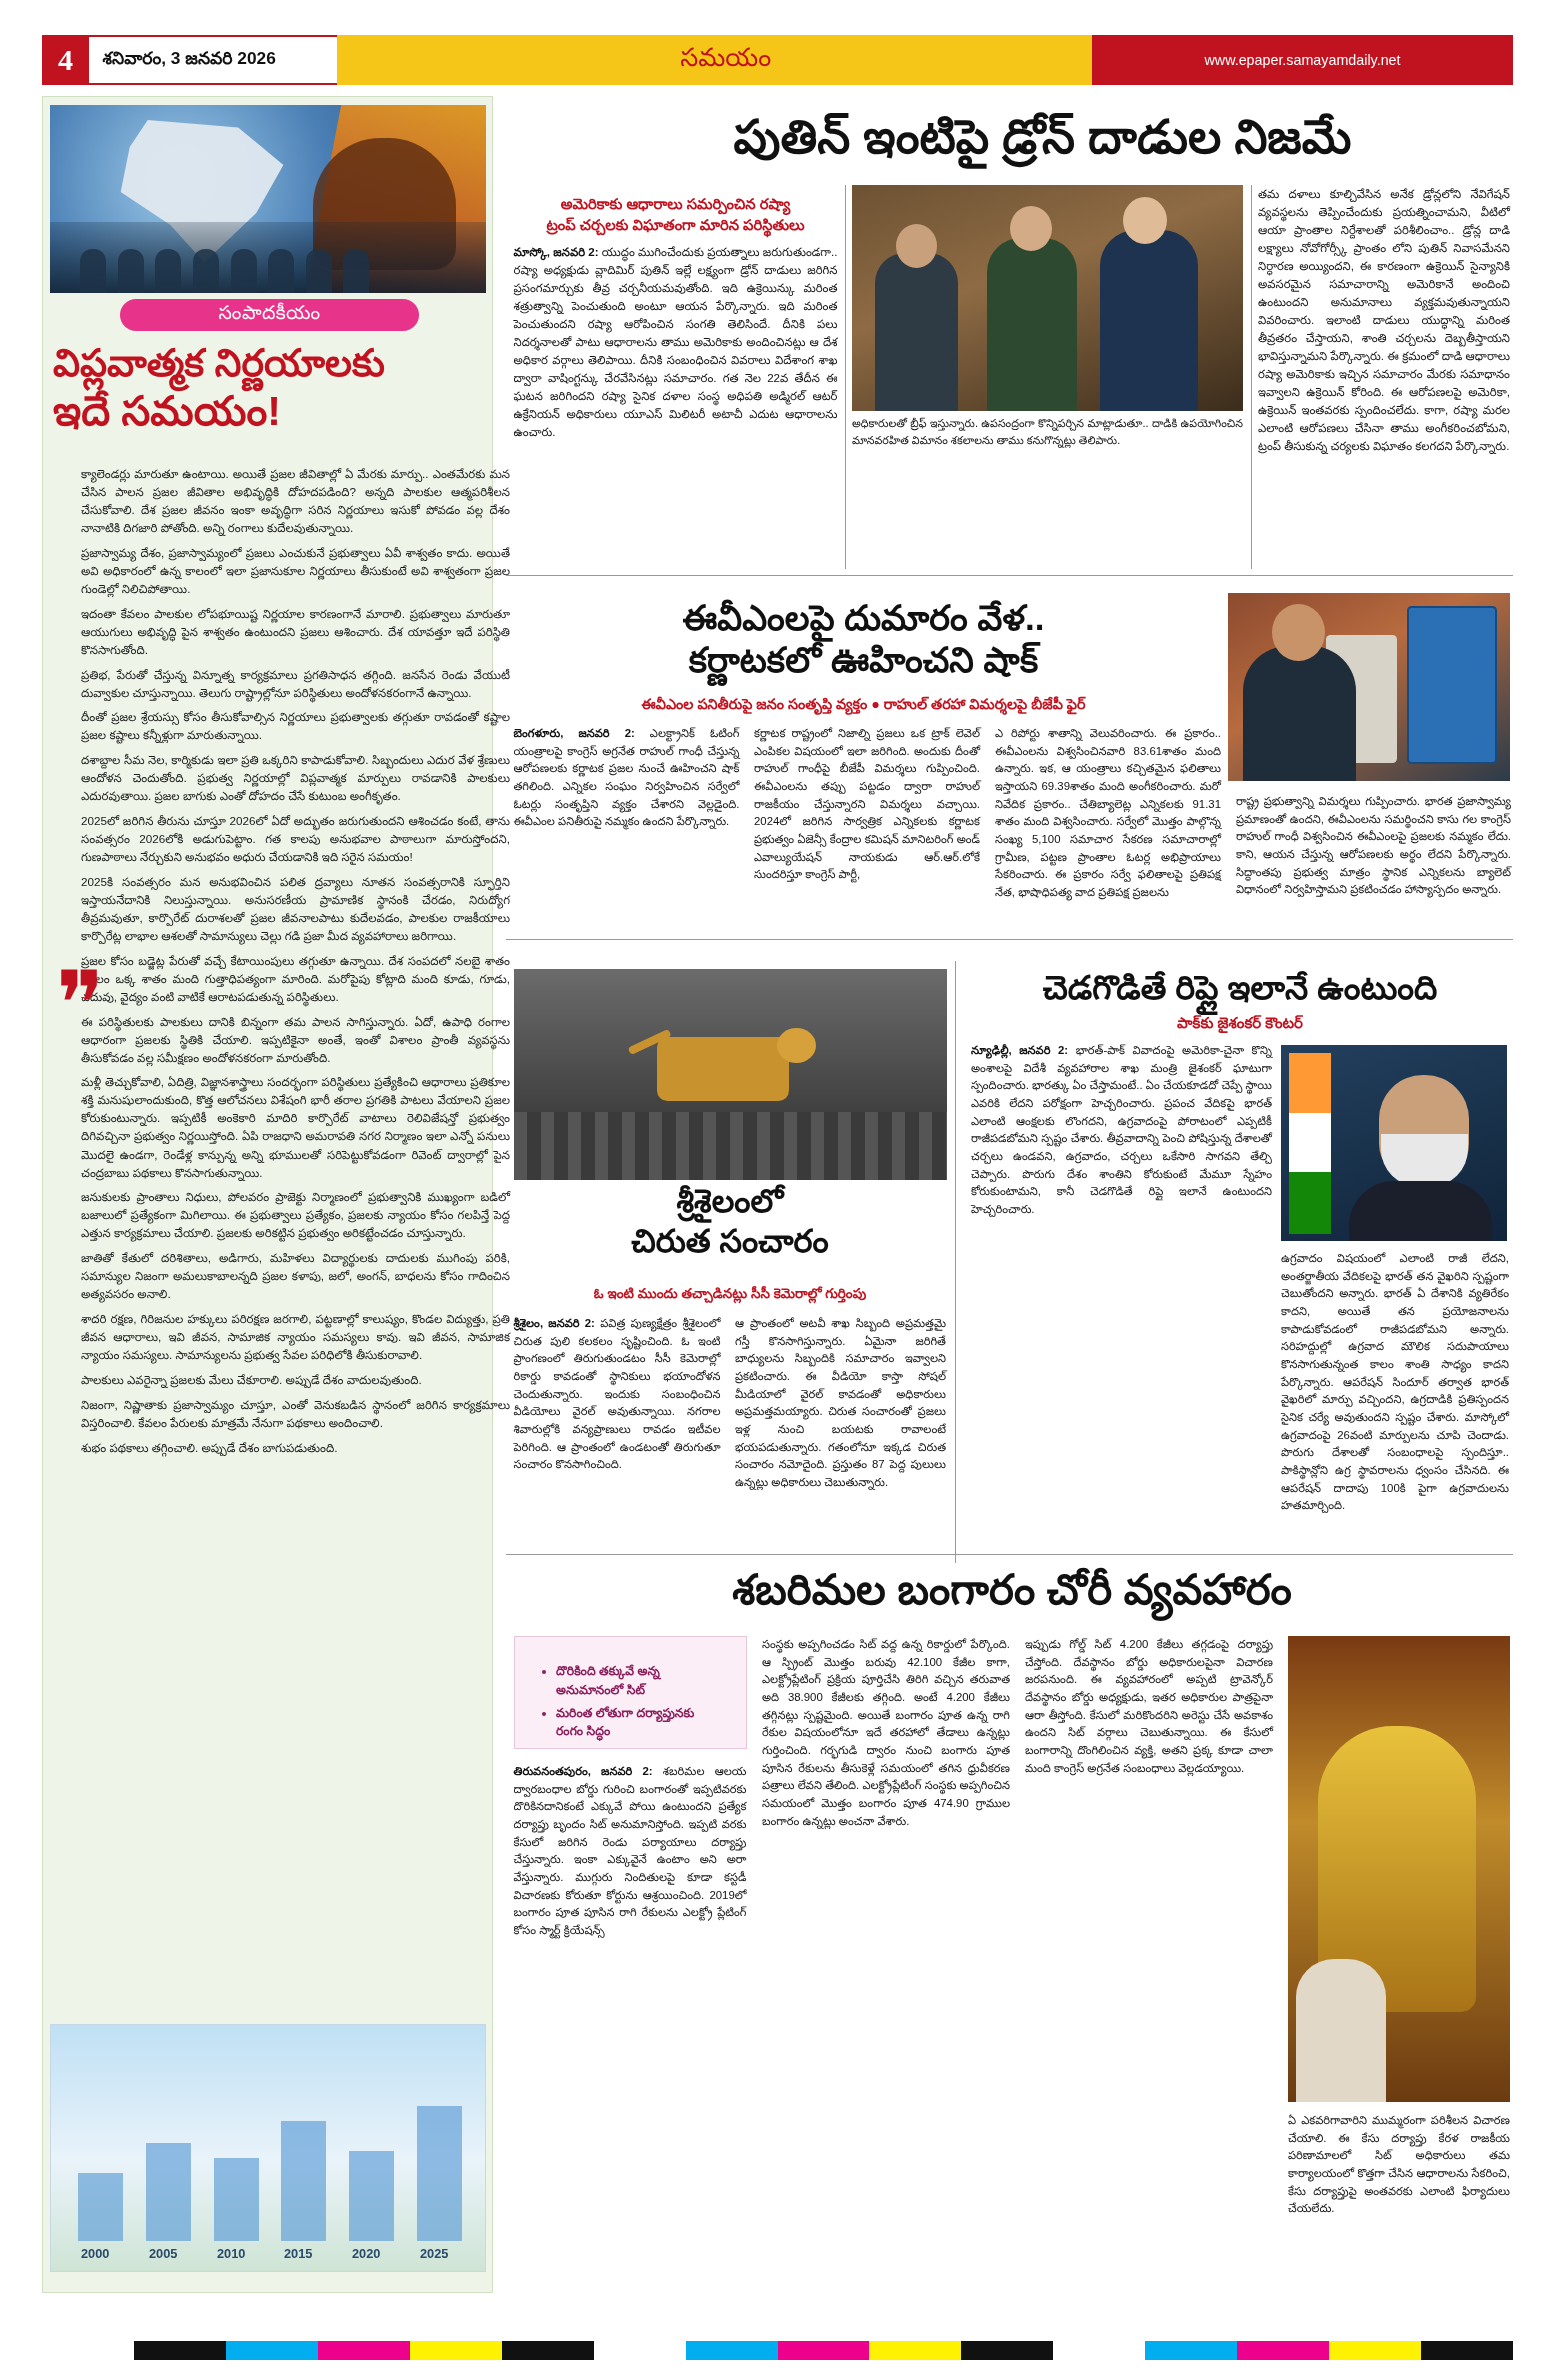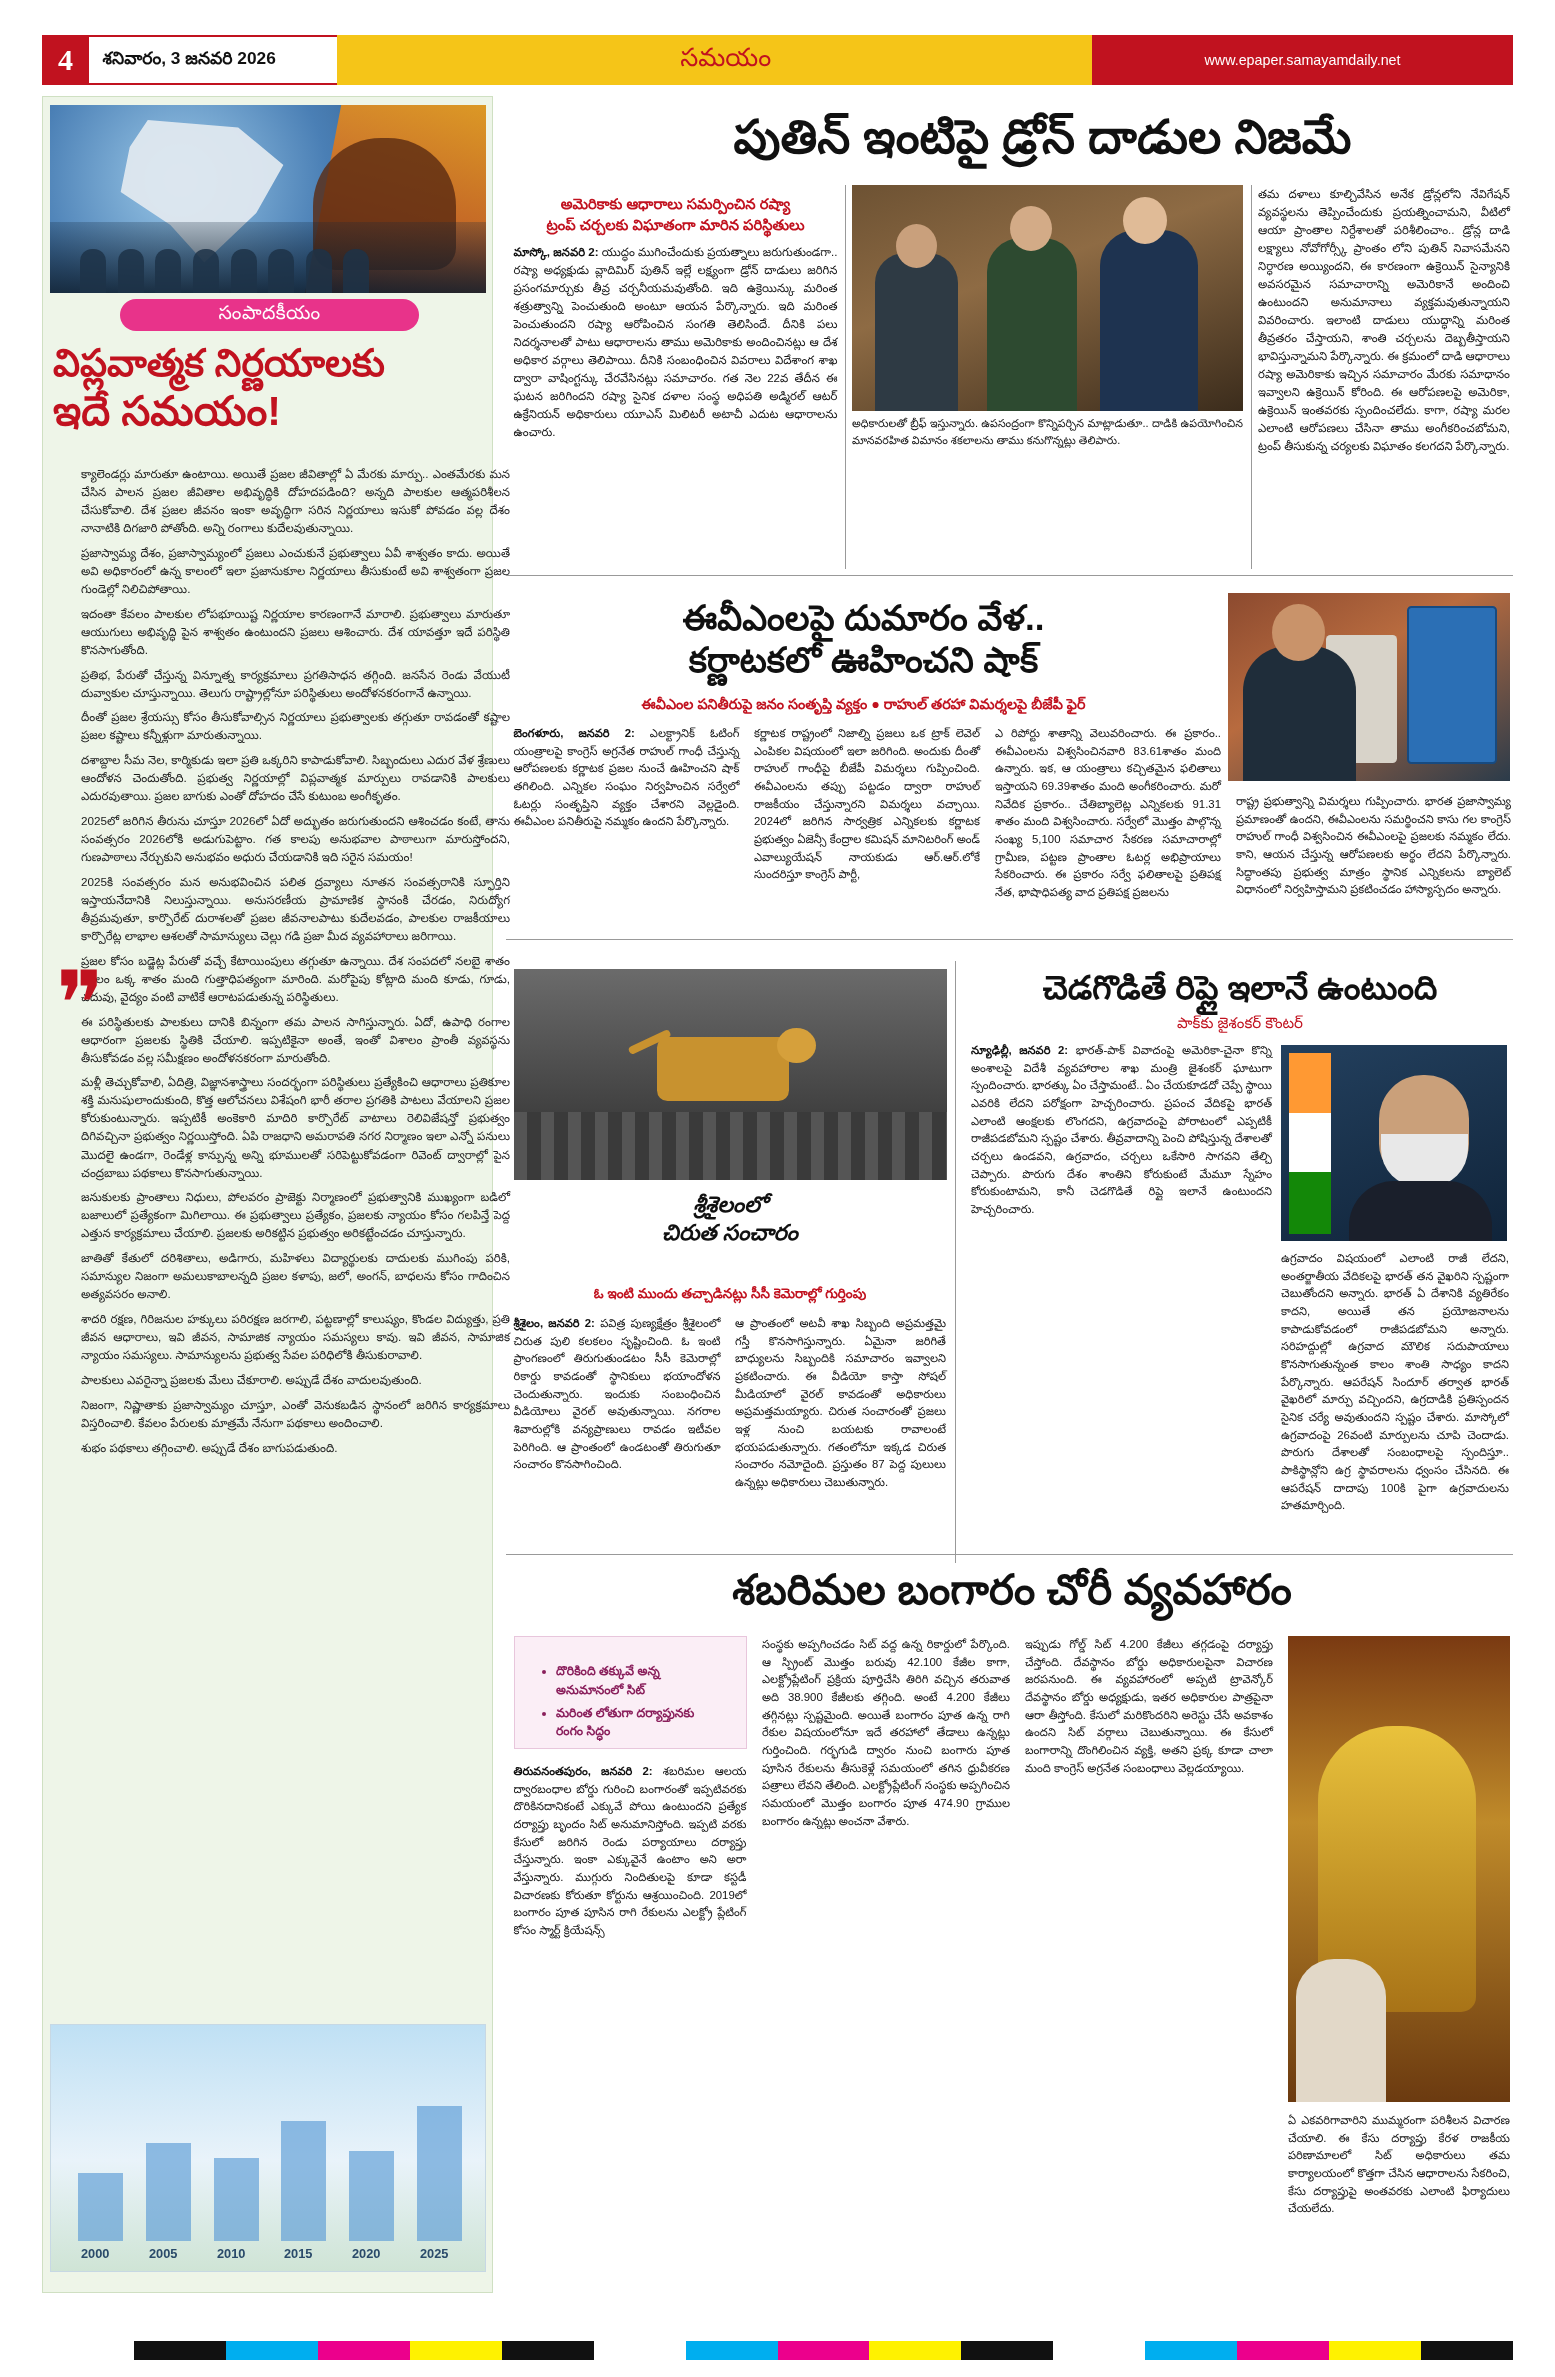--- a/index.html
+++ b/index.html
@@ -182,28 +182,28 @@
   .s3-wrap { position:absolute; left:0; top:865px; width:451px; height:609px; }
   .s3-photo {
     position:absolute; left:7.5px; top:7.5px; width:433px; height:211px;
     background: linear-gradient(180deg,#6b6b6b 0%, #3f3f3f 70%, #2a2a2a 100%);
     overflow:hidden;
   }
   .s3-photo .leo { position:absolute; left:143px; top:68px; width:132px; height:64px; background:#c8922f; border-radius:10.5px;}
   .s3-photo .leohd { position:absolute; left:263px; top:59px; width:39px; height:35px; background:#d6a03b; border-radius:50%;}
   .s3-photo .tail { position:absolute; left:113px; top:69px; width:45px; height:7.5px; background:#c8922f; border-radius:4.5px; transform:rotate(-25deg);}
   .s3-photo .grate { position:absolute; left:0; bottom:0; width:100%; height:68px; background:repeating-linear-gradient(90deg,#555 0 13.5px,#3a3a3a 13.5px 27px);}
-  .s3-head { position:absolute; left:7.5px; top:230px; width:433px; text-align:center; font-size:22px; font-weight:bold; line-height:1.25;font-style:italic;}
+  .s3-head { position:absolute; left:7.5px; top:220px; width:433px; text-align:center; font-size:32px; font-weight:bold; line-height:1.25;}
   .s3-kicker { position:absolute; left:7.5px; top:325px; width:433px; text-align:center; color:#c1121f; font-weight:bold; font-size:13.5px;}
   .s3-c1 { position:absolute; left:7.5px; top:354px; width:207px; height:248px; font-size:11.4px; line-height:1.55; text-align:justify;}
   .s3-c2 { position:absolute; left:229px; top:354px; width:211px; height:248px; font-size:11.4px; line-height:1.55; text-align:justify;}
 
   .s4-wrap { position:absolute; left:459px; top:865px; width:548px; height:609px; }
   .s4-head { position:absolute; left:6px; top:7.5px; width:538px; text-align:center; font-size:33px; font-weight:bold;}
-  .s4-kicker { position:absolute; left:6px; top:53px; width:538px; text-align:center; color:#c1121f; font-weight:normal; font-size:15px;}
+  .s4-kicker { position:absolute; left:6px; top:53px; width:538px; text-align:center; color:#c1121f; font-weight:bold; font-size:15px;}
   .s4-photo {
     position:absolute; right:6px; top:84px; width:226px; height:196px;
     background: linear-gradient(160deg,#23405e 0%, #10243a 100%); overflow:hidden;
   }
   .s4-photo .flag {
     position:absolute; left:7.5px; top:7.5px; width:42px; height:181px;
     background: linear-gradient(180deg,#ff9933 0 33%, #ffffff 33% 66%, #138808 66% 100%);
   }
   .s4-photo .face { position:absolute; right:38px; top:30px; width:90px; height:105px; background:#caa07a; border-radius:44px 44px 36px 36px;}
   .s4-photo .beard { position:absolute; right:39px; top:89px; width:87px; height:53px; background:#e8e8e8; border-radius:0 0 38px 38px;}

